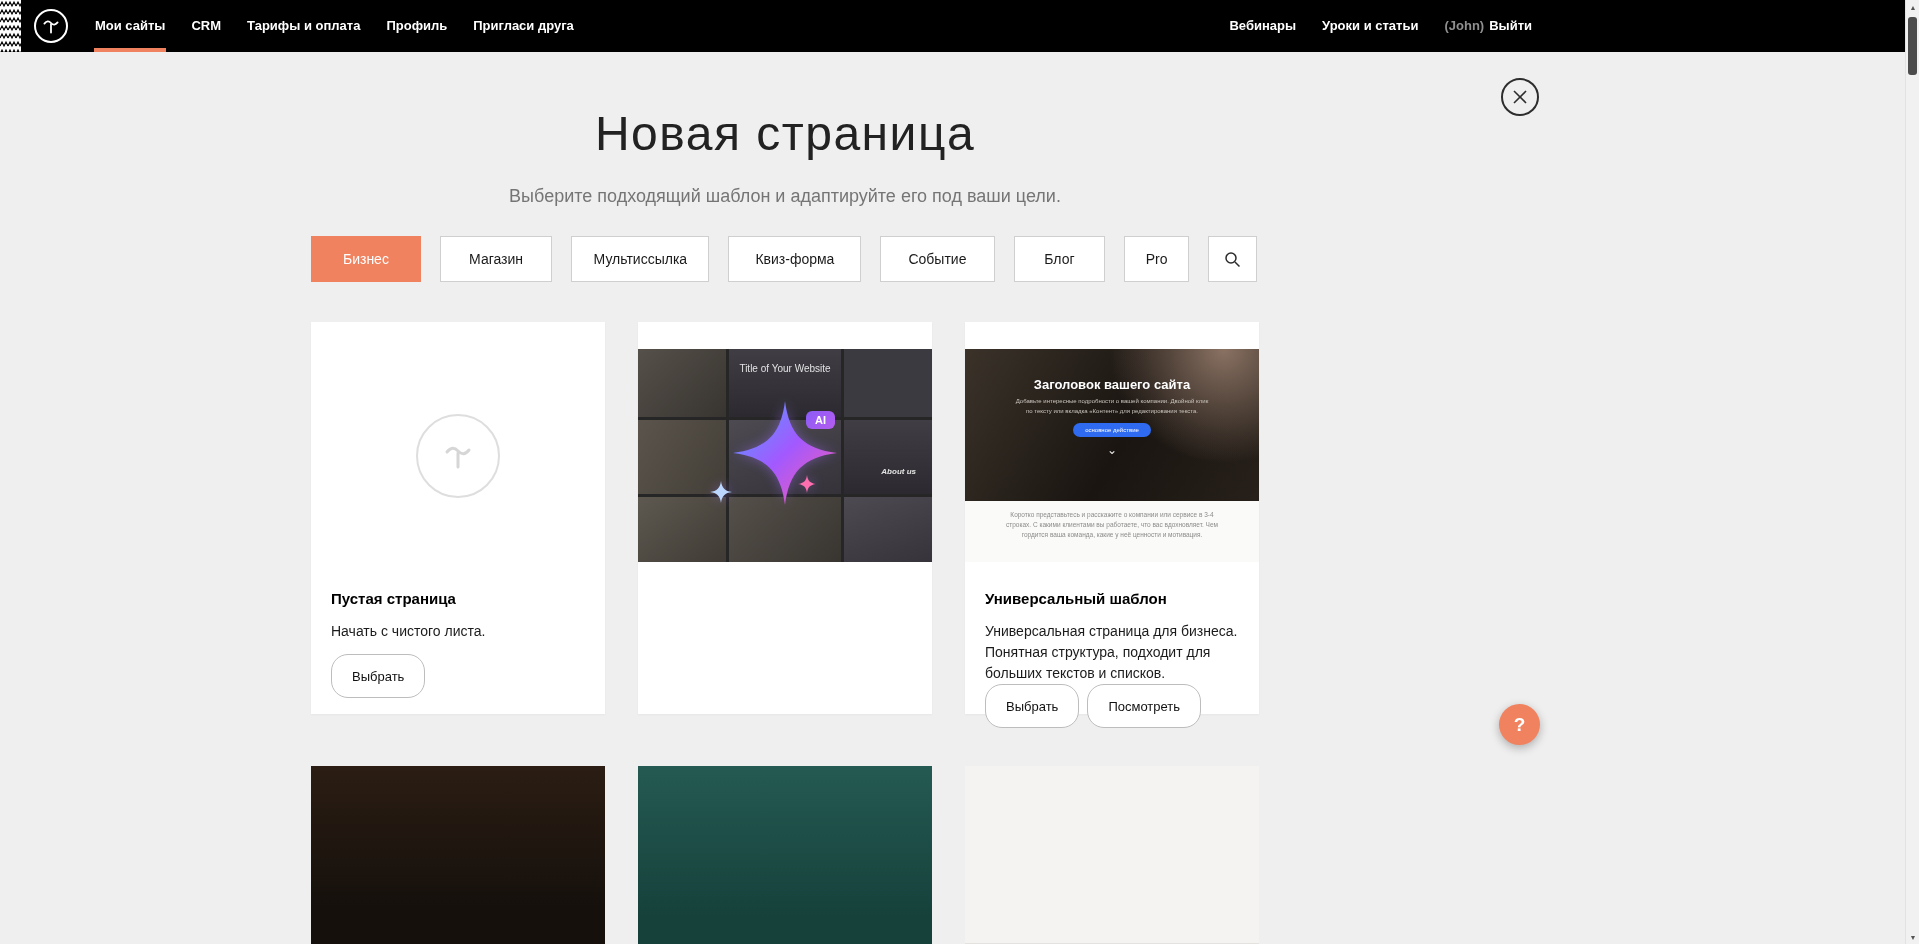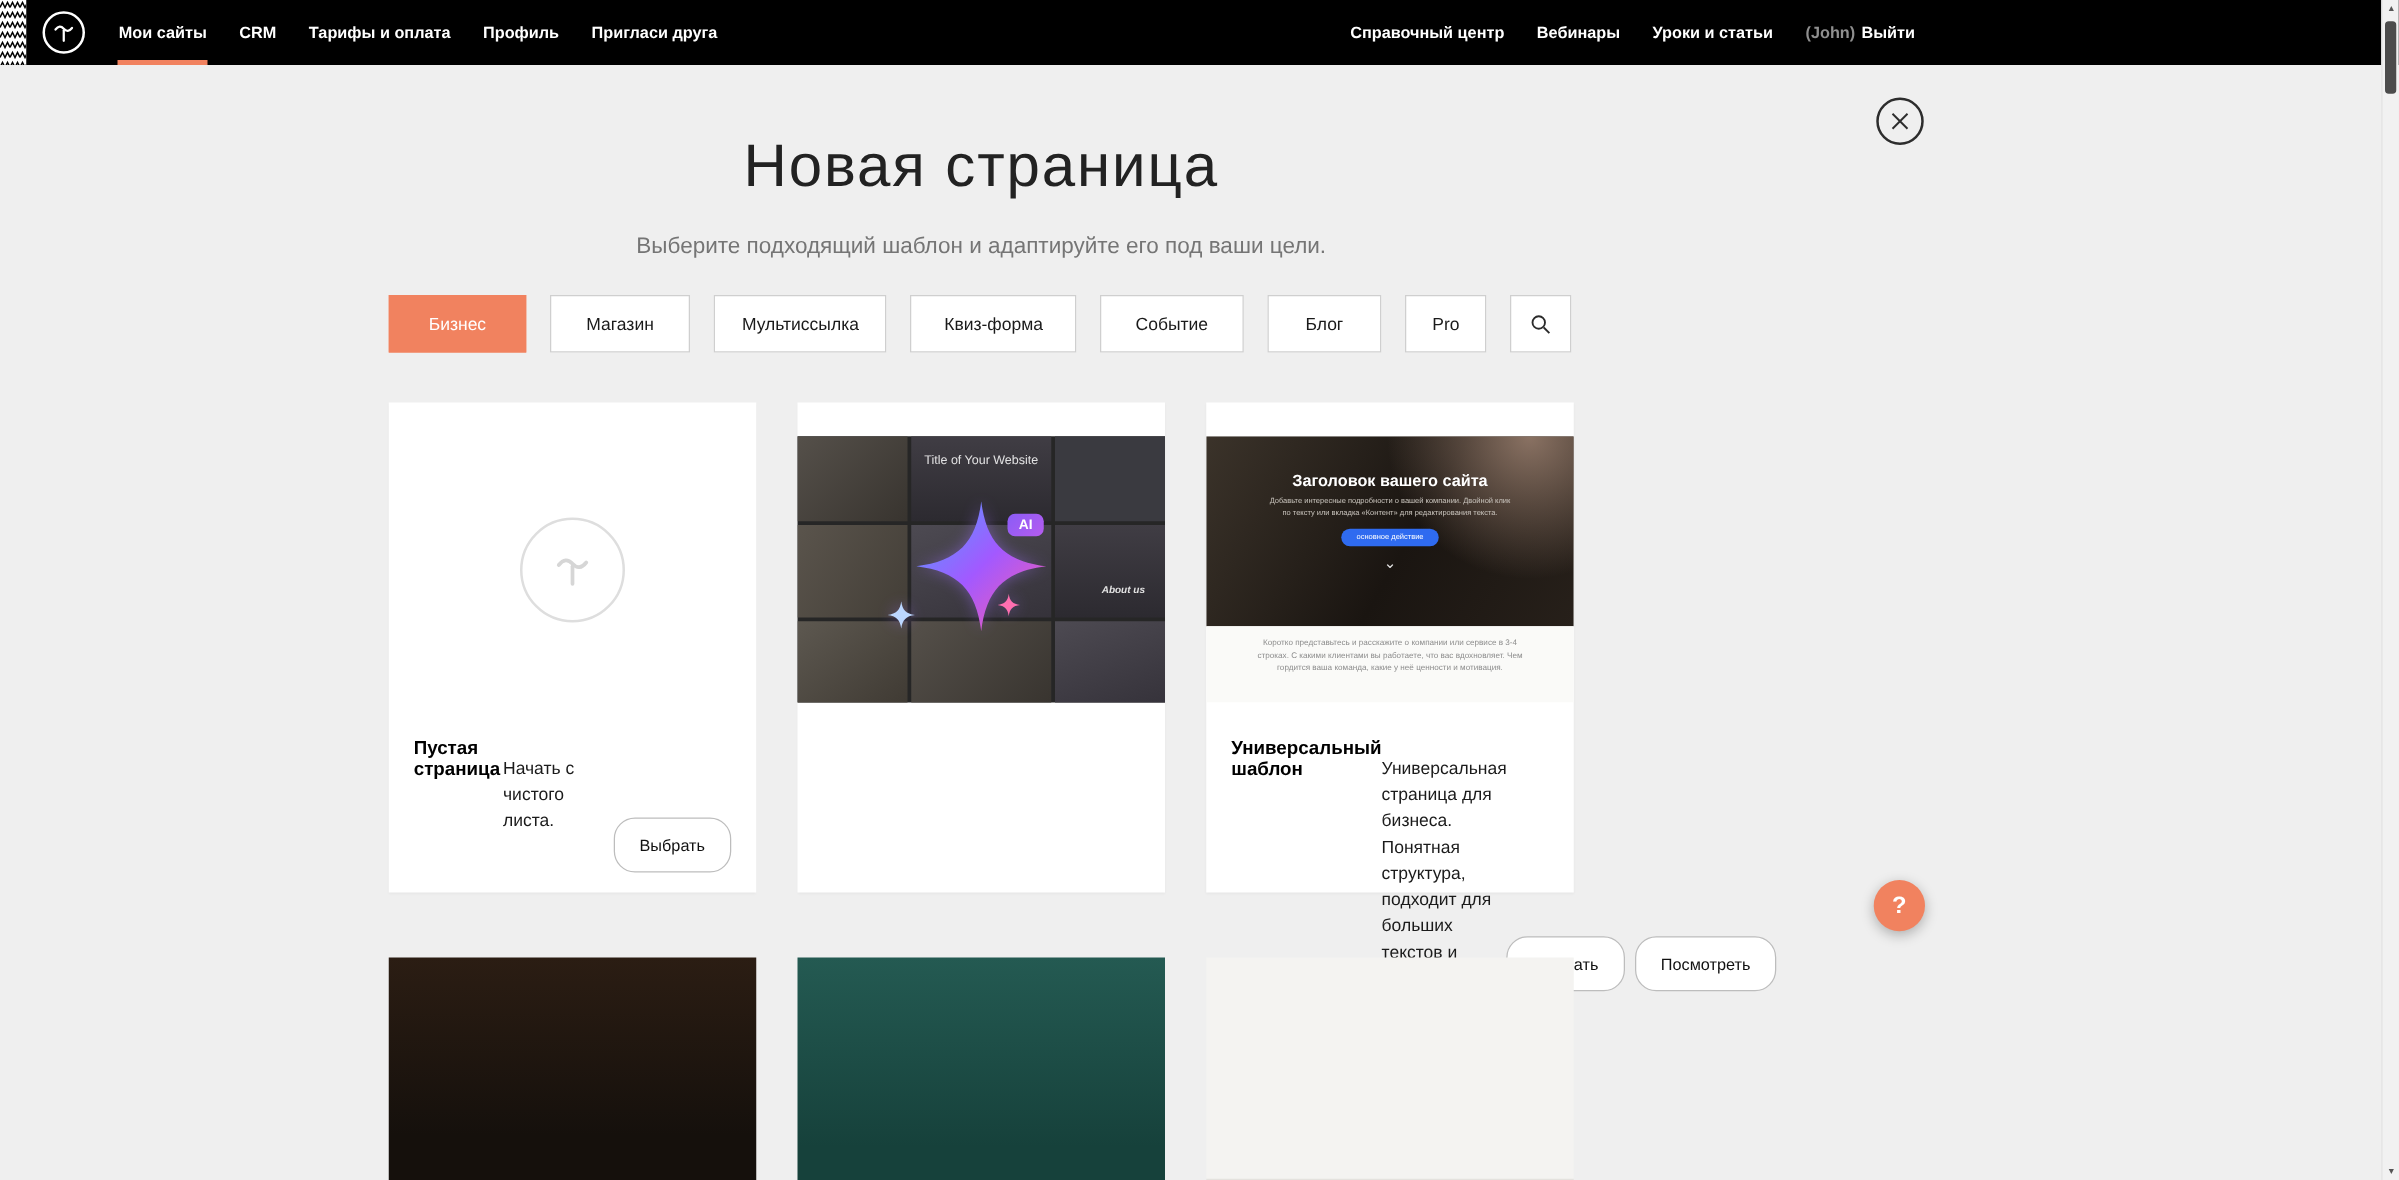--- a/index.html
+++ b/index.html
@@ -40,21 +40,21 @@
          font-size:14px; color:#1a1a1a; cursor:pointer; }
   .tab:first-child { margin-left:0; }
   .tab.active { background:var(--accent,#f1825f); border-color:var(--accent,#f1825f); color:#fff; z-index:2; }
 
   
   .cards-row { position:absolute; top:270px; left:0; display:grid;
                grid-template-columns:294px 294px 294px; column-gap:33px; }
   .card { width:294px; height:392px; background:var(--card-bg,#fff); display:flex; flex-direction:column;
           box-shadow:0 1px 2px rgba(0,0,0,.04); cursor:pointer; }
   .card-preview { height:213px; position:relative; overflow:hidden; flex:none;margin-top:27px; }
-  .card-body { flex:1; padding:28px 20px 16px; display:flex; flex-direction:row; }
+  .card-body { flex:1; padding:28px 20px 16px; display:flex; flex-direction:column; }
   .card-title { font-size:15px; font-weight:bold; color:#000; }
   .card-desc { font-size:14px; color:#1b1b1b; line-height:1.5; margin-top:14px; }
   .card-actions { margin-top:auto; display:flex; gap:8px; }
   .pill { height:44px; padding:0 20px; border:1px solid #bdbdbd; border-radius:17px;
           background:#fff; font-size:13px; color:#111; cursor:pointer; font-family:inherit; }
 
   
   .watermark { position:absolute; left:50%; top:50%; transform:translate(-50%,-50%);
                width:84px; height:84px; border:2px solid #dedede; border-radius:50%;
                display:flex; align-items:center; justify-content:center; }
@@ -140,21 +140,20 @@
       </svg>
     </div>
     <nav class="nav-left">
       <a class="nav-item active">Мои сайты</a>
       <a class="nav-item">CRM</a>
       <a class="nav-item">Тарифы и оплата</a>
       <a class="nav-item">Профиль</a>
       <a class="nav-item">Пригласи друга</a>
     </nav>
     <nav class="nav-right">
-      <a class="nav-item">Справочный центр</a>
       <a class="nav-item">Вебинары</a>
       <a class="nav-item">Уроки и статьи</a>
       <a class="nav-item">
         <span class="user">(John)</span><span>Выйти</span>
       </a>
     </nav>
   </header>
 
   <main class="page">
 

